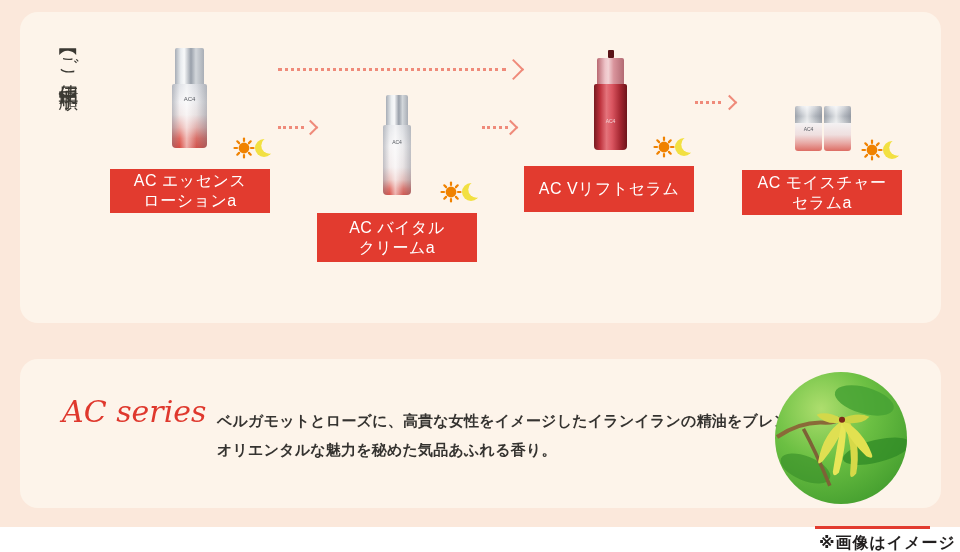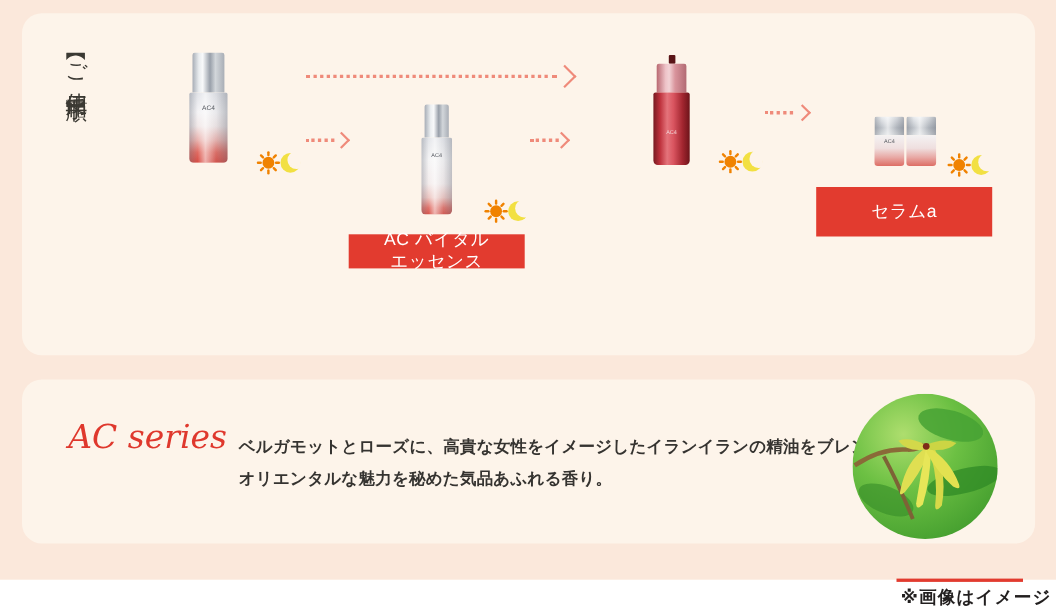--- a/index.html
+++ b/index.html
@@ -5,21 +5,21 @@
   * { margin:0; padding:0; box-sizing:border-box; }
   html,body { width:960px; height:552px; }
   body {
     position:relative; overflow:hidden; background:#ffffff;
     font-family:"Liberation Sans","DejaVu Sans",sans-serif;
     -webkit-font-smoothing:antialiased;
   }
   .pink-bg { position:absolute; left:0; top:0; width:960px; height:527px; background:#fbe8db; }
   .panel { position:absolute; left:20px; width:921px; background:#fdf4ea; border-radius:18px; }
   .panel-usage { top:12px; height:311px; }
-  .panel-fragrance { top:345px; height:149px; }
+  .panel-fragrance { top:359px; height:149px; }
 
   
   .vtitle {
     position:absolute; left:36px; top:30px; height:140px;
     writing-mode:vertical-rl; text-orientation:mixed;
     font-size:20px; font-weight:500; color:#3b3933; letter-spacing:2px;
   }
 
   
   .bottle { position:absolute; }
@@ -68,21 +68,21 @@
   
   .daynight { position:absolute; width:40px; height:22px; }
 
   
   .label-box {
     position:absolute; background:#e23b2f; color:#ffffff;
     display:flex; flex-direction:column; align-items:center; justify-content:center;
     font-size:16px; line-height:20px; font-weight:500; letter-spacing:.5px; text-align:center;
   }
   .box1 { left:90px;  top:157px; width:160px; height:44px; }
-  .box2 { left:297px; top:201px; width:160px; height:31px; }
+  .box2 { left:297px; top:201px; width:160px; height:49px; }
   .box3 { left:504px; top:154px; width:170px; height:46px; }
   .box4 { left:722px; top:158px; width:160px; height:45px; }
 
   
   .arrow { position:absolute; height:28px; }
   .arrow .line { position:absolute; left:0; top:50%; margin-top:-2px; border-top:3px dotted #ef8a7a; }
   .arrow .head { position:absolute; top:50%; border-top:2.5px solid #ef8a7a; border-right:2.5px solid #ef8a7a; transform:rotate(45deg); transform-origin:center; }
   .arrow-long { left:258px; top:44px; width:246px; }
   .arrow-long .line { width:228px; }
   .arrow-long .head { width:15px; height:15px; right:3px; margin-top:-8px; }
@@ -132,20 +132,24 @@
         <line x1="15.9" y1="6.1" x2="17.7" y2="4.3"></line>
       <line x1="4.3" y1="17.7" x2="6.1" y2="15.9"></line>
         <line x1="15.9" y1="15.9" x2="17.7" y2="17.7"></line>
     </g>
     <circle cx="11" cy="11" r="5.4" fill="#f08200"></circle>
     <g>
       <circle cx="31" cy="11" r="9" fill="#f2e042"></circle>
       <circle cx="36.5" cy="8.5" r="8.2" fill="#fdf4ea"></circle>
     </g>
   </svg>
+  <div class="label-box box1">
+    <span>AC エッセンス</span>
+    <span>ローションa</span>
+  </div>
 
   <div class="bottle bottle-vital">
     <div class="b-cap"></div>
     <div class="b-body">
       <div class="b-logo">AC4</div>
     </div>
   </div>
   <svg class="daynight" style="left:420px;top:169px;" viewBox="0 0 40 22">
     <g fill="none" stroke="#f08200" stroke-width="2.2" stroke-linecap="round">
       <line x1="11" y1="1.5" x2="11" y2="4"></line>
@@ -158,21 +162,21 @@
         <line x1="15.9" y1="15.9" x2="17.7" y2="17.7"></line>
     </g>
     <circle cx="11" cy="11" r="5.4" fill="#f08200"></circle>
     <g>
       <circle cx="31" cy="11" r="9" fill="#f2e042"></circle>
       <circle cx="36.5" cy="8.5" r="8.2" fill="#fdf4ea"></circle>
     </g>
   </svg>
   <div class="label-box box2">
     <span>AC バイタル</span>
-    <span>エッセンス</span>
+    <span>クリームa</span>
   </div>
 
   <div class="bottle bottle-vlift">
     <div class="b-noz"></div>
     <div class="b-cap" style="margin:0 auto;"></div>
     <div class="b-body">
       <div class="b-logo">AC4</div>
     </div>
   </div>
   <svg class="daynight" style="left:633px;top:124px;" viewBox="0 0 40 22">
@@ -185,20 +189,23 @@
         <line x1="15.9" y1="6.1" x2="17.7" y2="4.3"></line>
       <line x1="4.3" y1="17.7" x2="6.1" y2="15.9"></line>
         <line x1="15.9" y1="15.9" x2="17.7" y2="17.7"></line>
     </g>
     <circle cx="11" cy="11" r="5.4" fill="#f08200"></circle>
     <g>
       <circle cx="31" cy="11" r="9" fill="#f2e042"></circle>
       <circle cx="36.5" cy="8.5" r="8.2" fill="#fdf4ea"></circle>
     </g>
   </svg>
+  <div class="label-box box3">
+    <span>AC Vリフトセラム</span>
+  </div>
 
   <div class="jars">
     <div class="jar jar-left">
       <div class="j-lid"></div>
       <div class="j-body">
         <div class="b-logo">AC4</div>
       </div>
     </div>
     <div class="jar jar-right">
       <div class="j-lid"></div>
@@ -216,20 +223,21 @@
       <line x1="4.3" y1="17.7" x2="6.1" y2="15.9"></line>
         <line x1="15.9" y1="15.9" x2="17.7" y2="17.7"></line>
     </g>
     <circle cx="11" cy="11" r="5.4" fill="#f08200"></circle>
     <g>
       <circle cx="31" cy="11" r="9" fill="#f2e042"></circle>
       <circle cx="36.5" cy="8.5" r="8.2" fill="#fdf4ea"></circle>
     </g>
   </svg>
   <div class="label-box box4">
+    <span>AC モイスチャー</span>
     <span>セラムa</span>
   </div>
 
   <div class="arrow arrow-long">
     <div class="line"></div>
     <div class="head"></div>
   </div>
   <div class="arrow arrow-s arrow-12">
     <div class="line"></div>
     <div class="head"></div>

